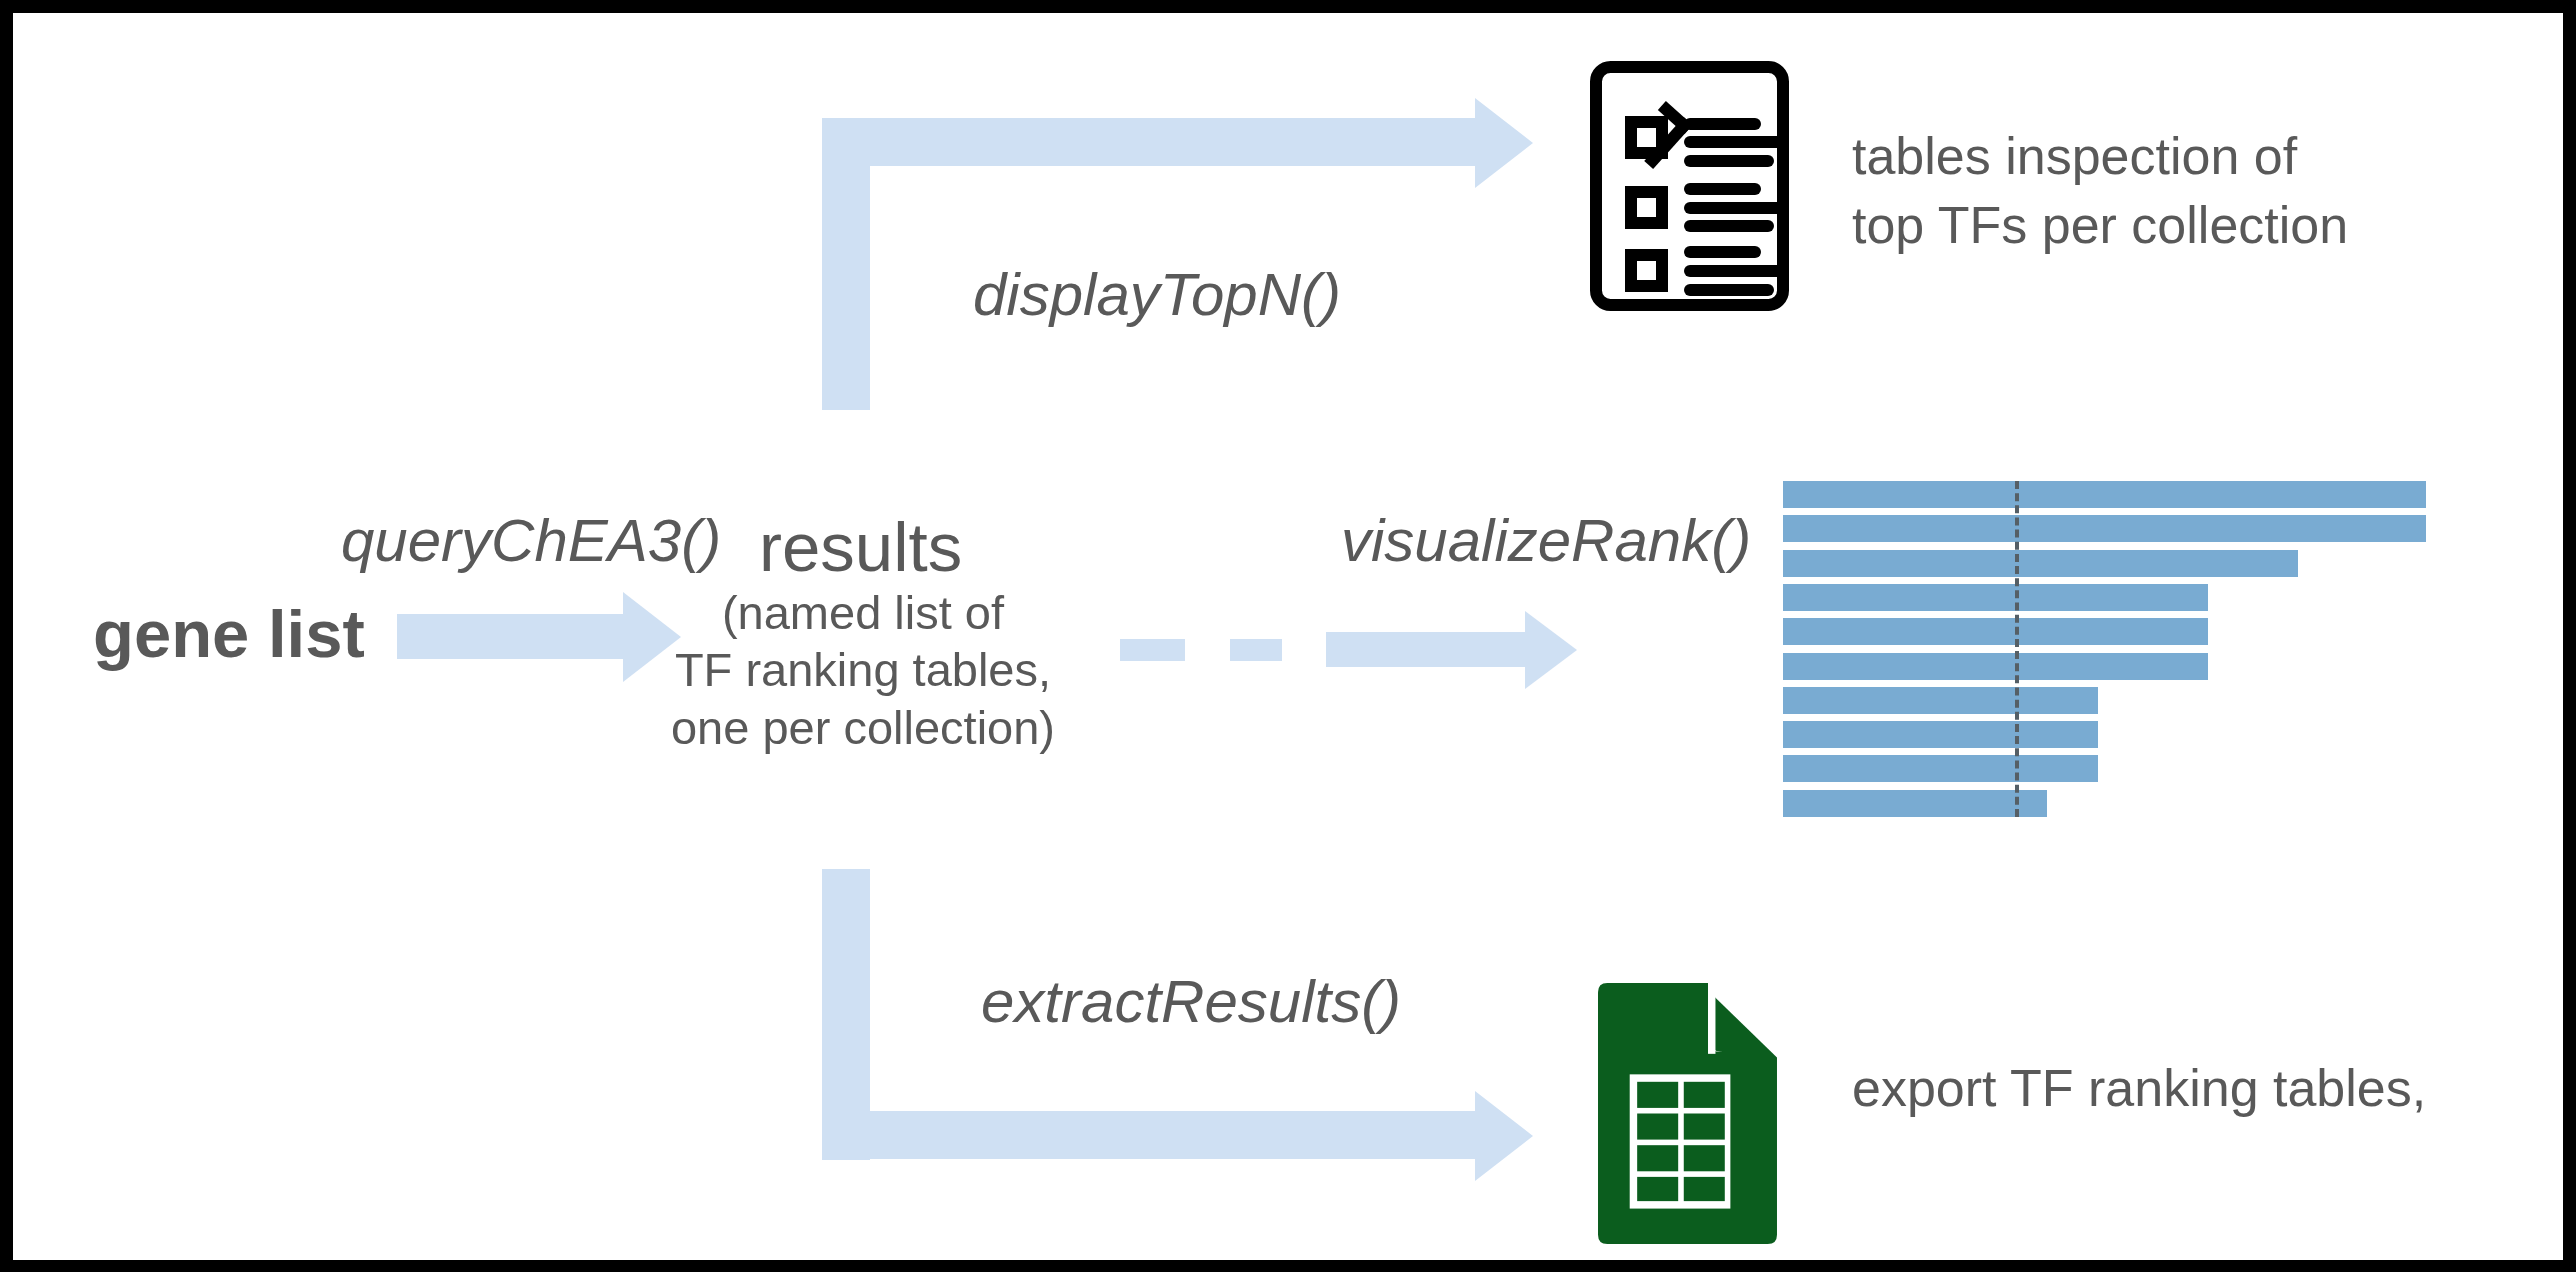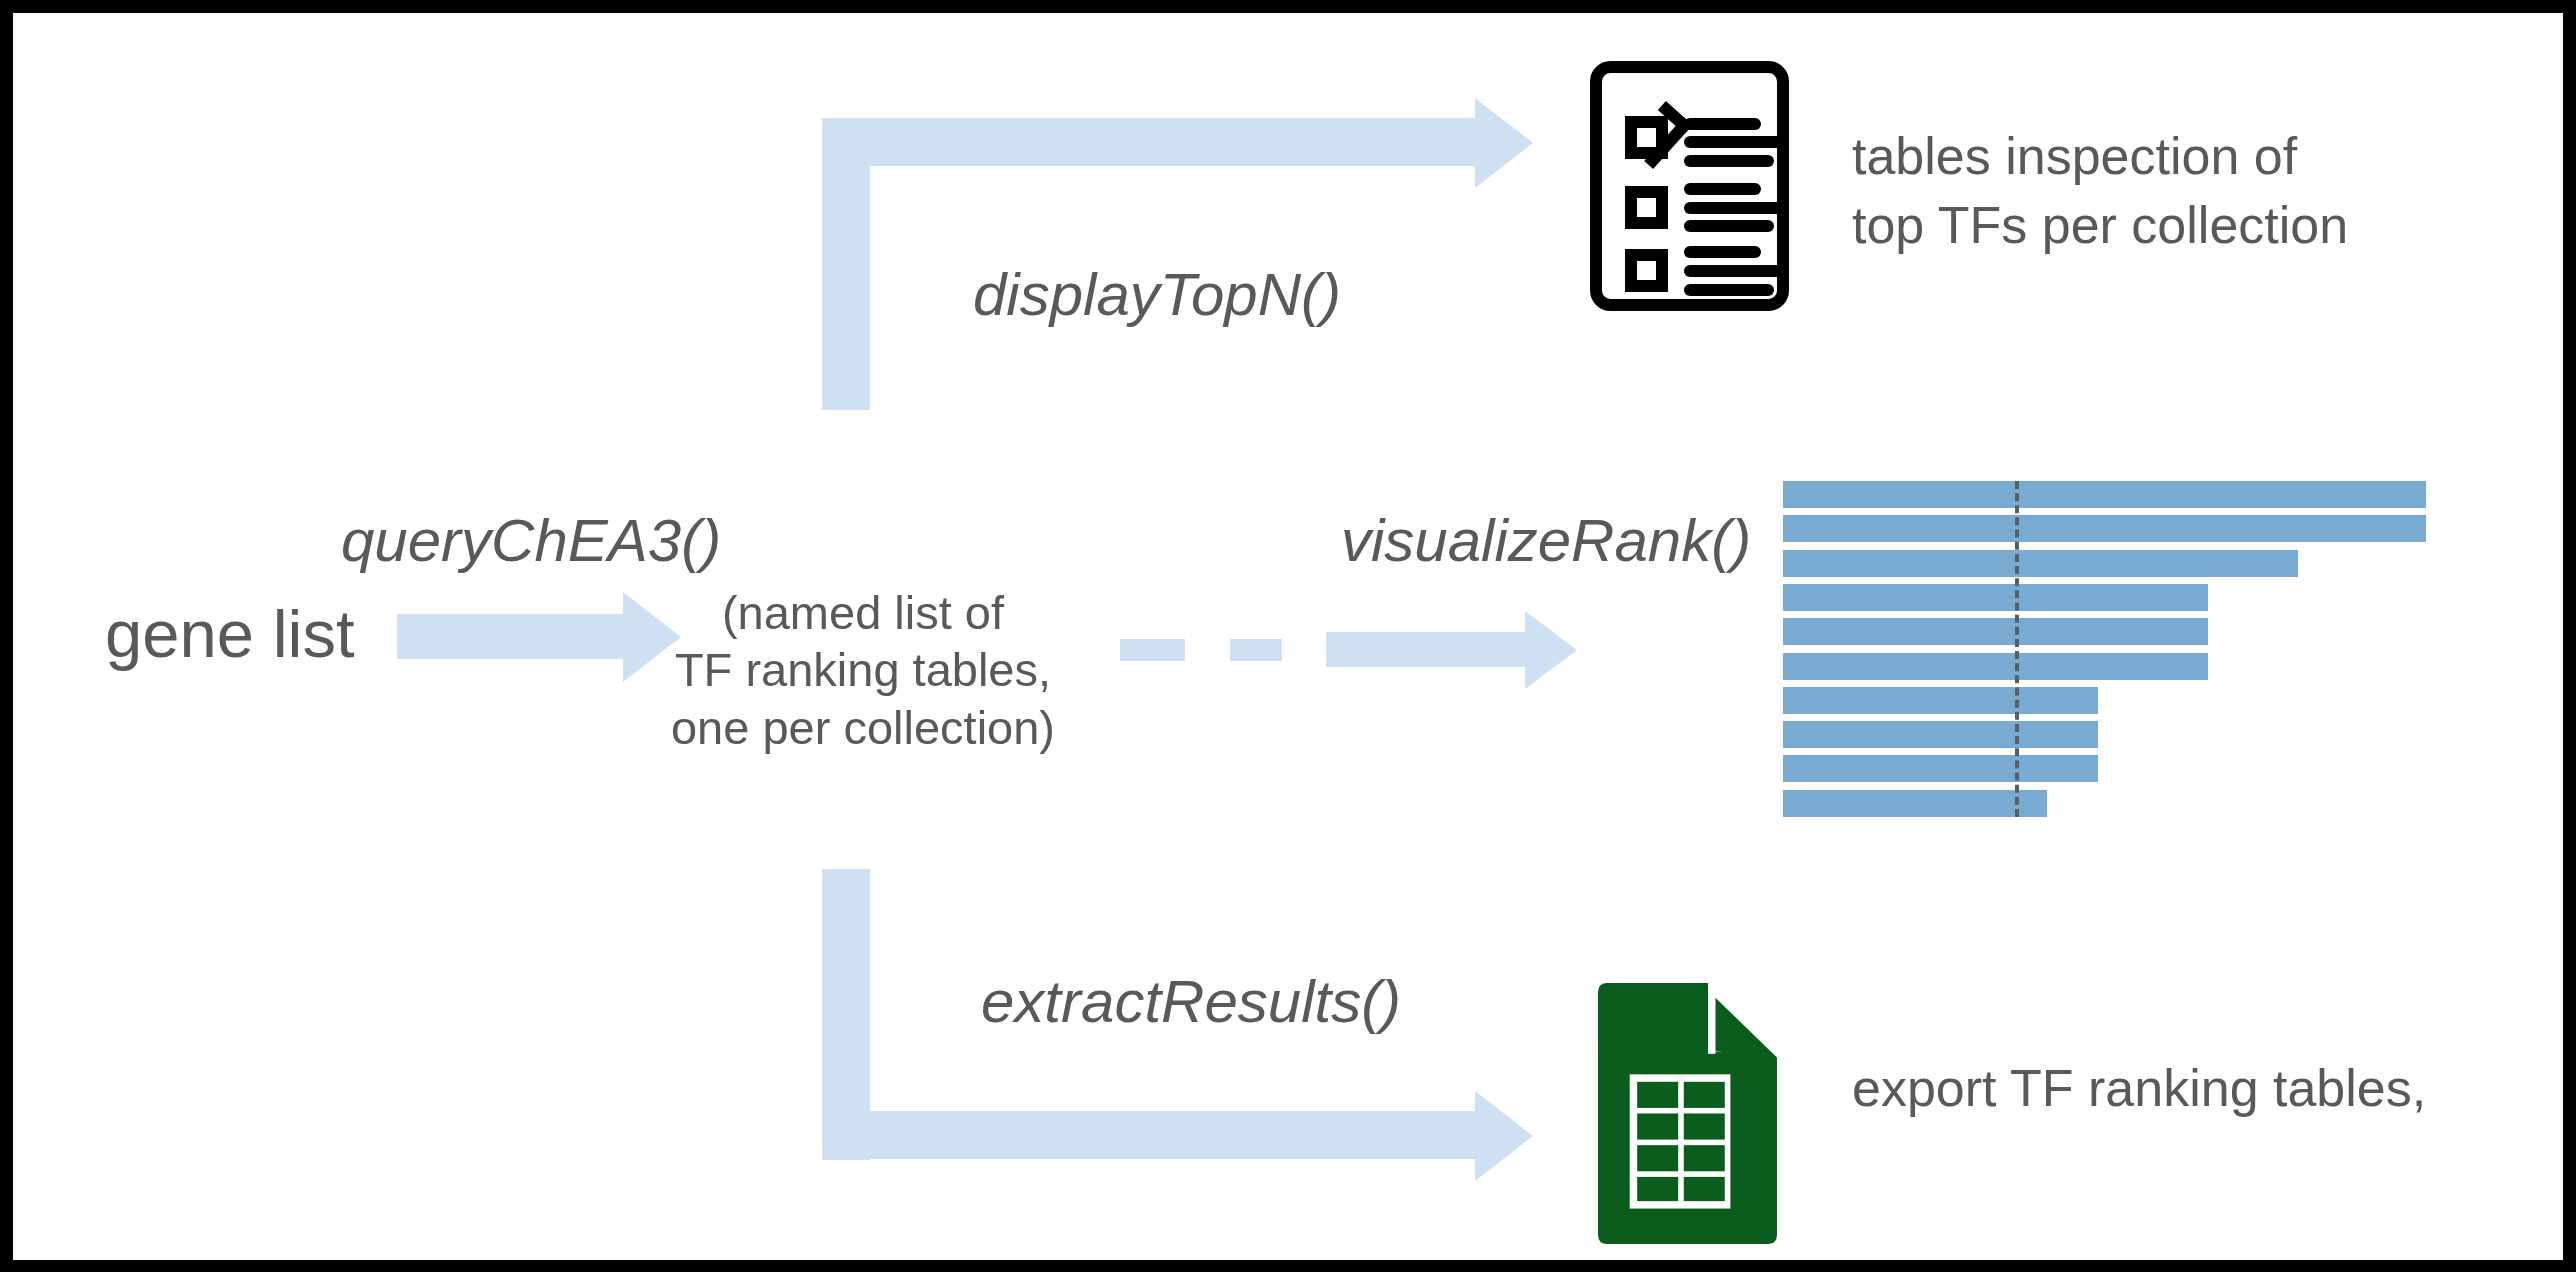--- a/index.html
+++ b/index.html
@@ -121,25 +121,26 @@
     <div class="cl-line" style="left:82px; top:173px; width:77px;"></div>
     <div class="cl-line" style="left:82px; top:192px; width:101px;"></div>
     <div class="cl-line" style="left:82px; top:211px; width:90px;"></div>
   </div>
 
   <span class="txt side-label" style="left:1839px; top:110px;">tables inspection of</span>
   <span class="txt side-label" style="left:1839px; top:179px;">top TFs per collection</span>
 
   <span class="txt fn-label" style="left:328px; top:493px;">queryChEA3()</span>
 
-  <span class="txt big-label" style="left:92px; top:581px;">gene list</span>
+  <span class="txt big-label" style="left:80px; top:581px;font-weight:bold;">gene list</span>
 
   <div class="arrow-shaft" style="left:384px; top:601px; width:226px; height:45px;"></div>
   <div class="arrow-head" style="left:610px; top:579px;"></div>
 
+  <span class="txt results-ttl" style="left:746px; top:494px;">results</span>
   <div class="txt sub-label" style="left:643px; top:571px; width:414px;">(named list of
 TF ranking tables,
 one per collection)</div>
 
   <div class="arrow-shaft" style="left:1107px; top:626px; width:65px; height:22.4px;"></div>
   <div class="arrow-shaft" style="left:1217px; top:626px; width:52px; height:22.4px;"></div>
   <div class="arrow-shaft" style="left:1313px; top:619px; width:200px; height:35px;"></div>
   <div class="arrow-head-sm" style="left:1512px; top:598px;"></div>
 
   <span class="txt fn-label" style="left:1328px; top:493px;">visualizeRank()</span>

